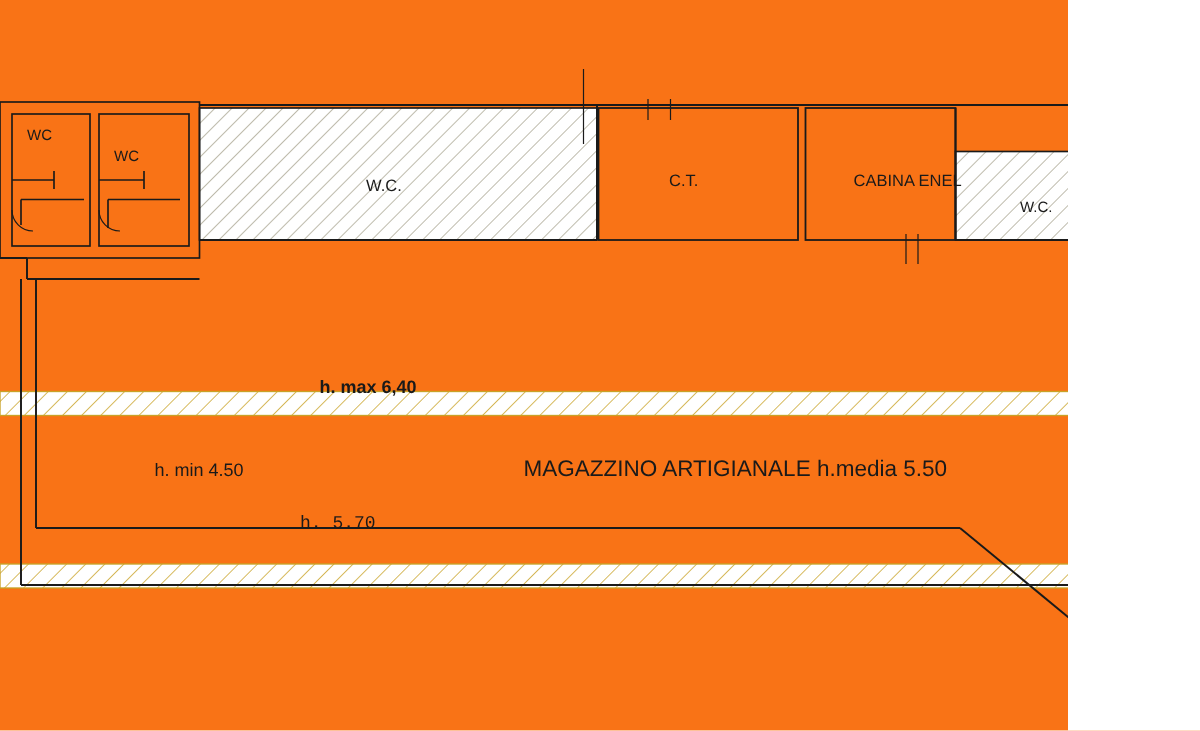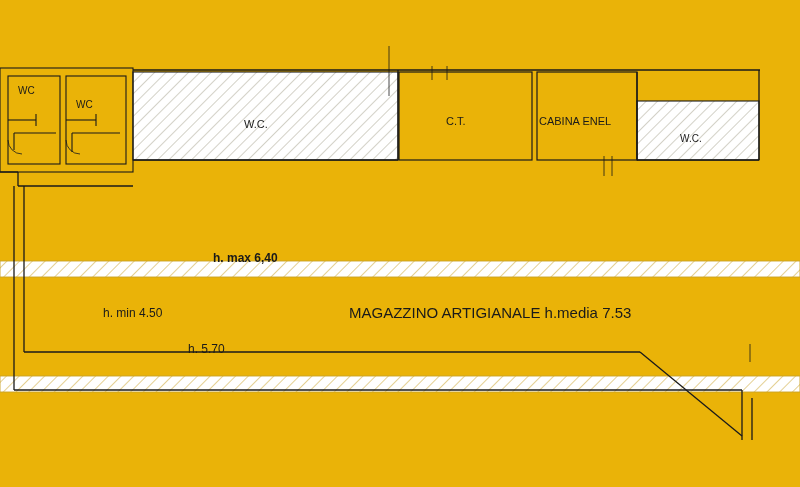--- a/index.html
+++ b/index.html
@@ -2,23 +2,23 @@
 <html><head>
 <meta charset="utf-8">
 <style>
   html, body {
     margin: 0;
     padding: 0;
     background: #ffffff;
   }
   #plan {
     position: relative;
-    width: 800px;
+    width: 712px;
     height: 487px;
-    background: #eab308;
+    background: #f97316;
     font-family: "Liberation Sans", sans-serif;
     overflow: hidden;
   }
   #plan svg {
     position: absolute;
     left: 0;
     top: 0;
     width: 800px;
     height: 487px;
   }
@@ -114,21 +114,21 @@
       <line x1="604" y1="156" x2="604" y2="176"></line>
       <line x1="612" y1="156" x2="612" y2="176"></line>
       <line x1="750" y1="344" x2="750" y2="362"></line>
     </g>
   </svg>
 
   <div class="lbl" style="left:18px; top:85px; font-size:10px;">WC</div>
   <div class="lbl" style="left:76px; top:99px; font-size:10px;">WC</div>
   <div class="lbl" style="left:244px; top:118px; font-size:11px;">W.C.</div>
   <div class="lbl" style="left:446px; top:115px; font-size:11px;">C.T.</div>
-  <div class="lbl" style="left:539px; top:115px; font-size:11px;text-align:right;">CABINA ENEL</div>
+  <div class="lbl" style="left:569px; top:115px; font-size:11px;text-align:right;">CABINA ENEL</div>
   <div class="lbl" style="left:680px; top:133px; font-size:10px;">W.C.</div>
 
   <div class="lbl" style="left:213px; top:251px; font-size:12px;font-weight:bold;">h. max 6,40</div>
   <div class="lbl" style="left:103px; top:286px; font-size:12px;margin-top:20px;">h. min 4.50</div>
-  <div class="lbl" style="left:188px; top:342px; font-size:12px;">h. 5.70</div>
-  <div class="lbl" style="left:349px; top:304px; font-size:15px;">MAGAZZINO ARTIGIANALE  h.media 7.53</div>
+  <div class="lbl" style="left:200px; top:342px; font-size:12px;font-family:Liberation Mono, monospace;">h. 5.70</div>
+  <div class="lbl" style="left:349px; top:304px; font-size:15px;">MAGAZZINO ARTIGIANALE  h.media 5.50</div>
 
 </div>
 
 </body></html>

